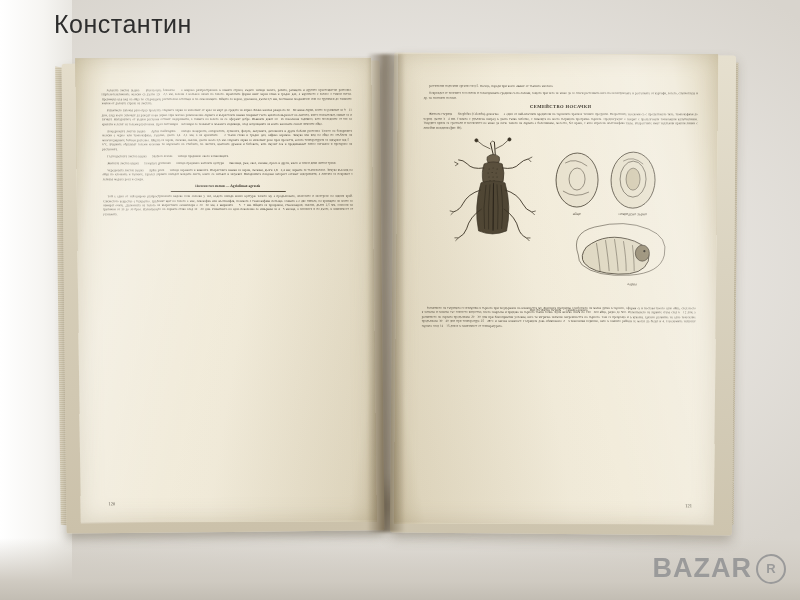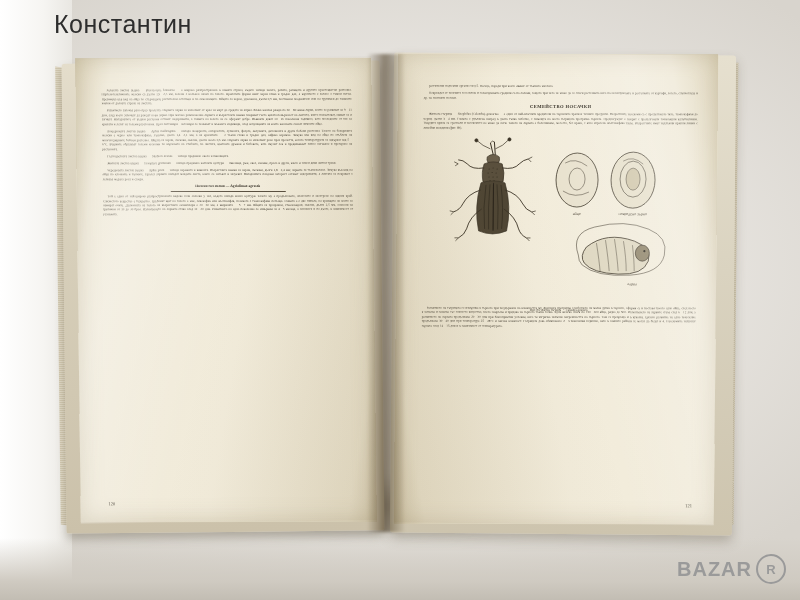--- a/index.html
+++ b/index.html
@@ -31,21 +31,21 @@
   .wm-bottom {
     position: absolute;
     right: 14px;
     bottom: 16px;
     z-index: 40;
     display: flex;
     align-items: center;
     gap: 4px;
   }
   .wm-bottom .bz-text {
-    font-size: 20px;
+    font-size: 27px;
     font-weight: bold;
     color: #9a9a9a;
     letter-spacing: 1px;
   }
   .wm-bottom .bz-circle {
     width: 26px;
     height: 26px;
     border: 2px solid #9a9a9a;
     border-radius: 50%;
     display: flex;

